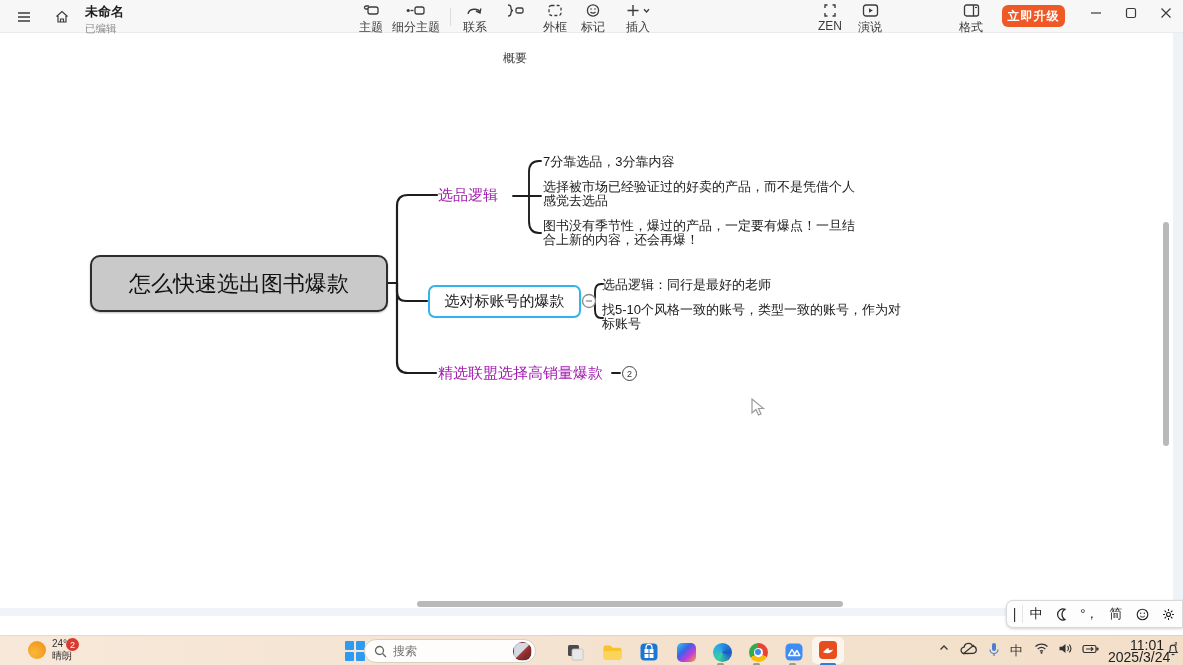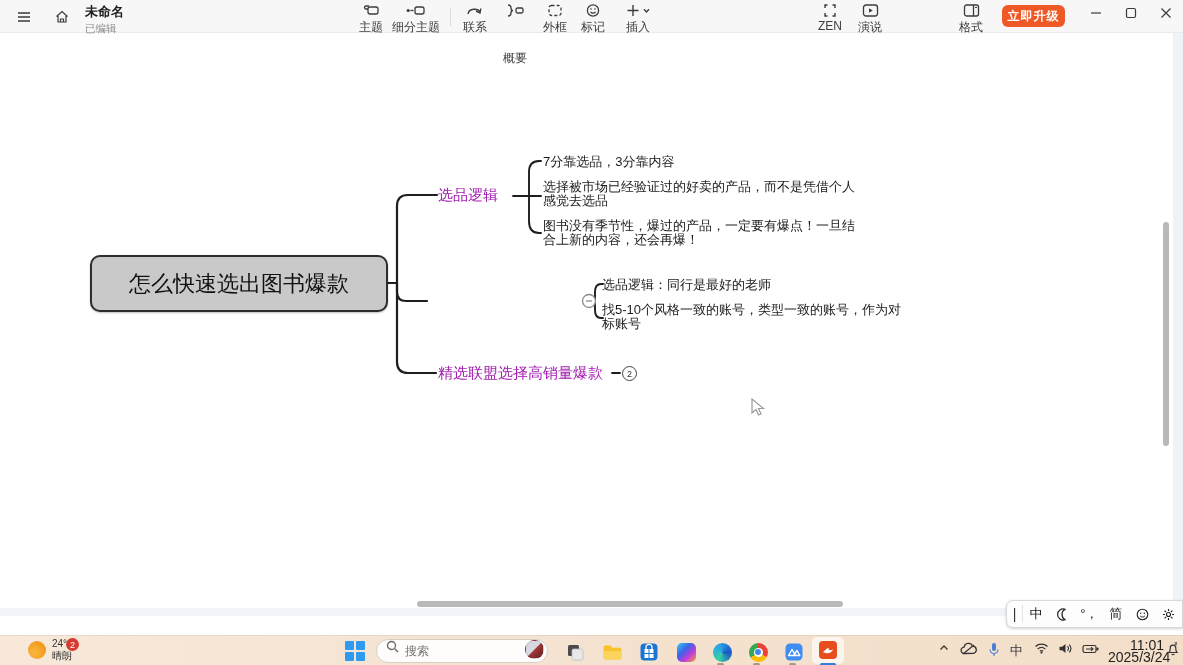--- a/index.html
+++ b/index.html
@@ -57,21 +57,21 @@
   #ime-caret { flex:0 0 16px; font-size:14px; color:#333; border-right:1px solid #e4e4e4; height:18px; line-height:18px; }
 
   
   #taskbar { position:absolute; left:0; top:635px; width:1183px; height:30px; background:linear-gradient(90deg,#f7e8d9 0%,#f4e2cf 55%,#f3dfc9 100%); border-top:1px solid rgba(0,0,0,.06); z-index:50; }
   #weather { position:absolute; left:28px; top:2px; display:flex; align-items:center; gap:6px; cursor:pointer; }
   #weather .sun { position:relative; width:18px; height:18px; border-radius:50%; background:radial-gradient(circle at 35% 65%, #f9b93c, #ef8d12); }
   #weather .badge { position:absolute; left:38px; top:0px; width:13px; height:13px; border-radius:50%; background:#d83b2f; color:#fff; font-size:9px; display:flex; align-items:center; justify-content:center; }
   #weather .wtxt { font-size:10px; color:#333; line-height:12px; }
   #start-btn { position:absolute; left:345px; top:5px; width:20px; height:20px; display:grid; grid-template-columns:9px 9px; grid-template-rows:9px 9px; gap:1.5px; cursor:pointer; }
   #start-btn span { background:#2e9bf0; border-radius:1px; }
-  #search-pill { position:absolute; left:376px; top:3px; width:172px; height:24px; background:#fefdfb; border:1px solid #d6cfc4; border-radius:12px; display:flex; padding:0 3px 0 9px; gap:6px; cursor:text; }
+  #search-pill { position:absolute; left:364px; top:3px; width:172px; height:24px; background:#fefdfb; border:1px solid #d6cfc4; border-radius:12px; display:flex; align-items:center; padding:0 3px 0 9px; gap:6px; cursor:text; }
   #search-pill input { border:none; outline:none; background:transparent; font-size:12px; color:#444; width:100px; font-family:inherit; }
   #search-avatar { width:19px; height:19px; border-radius:50%; margin-left:auto; background:linear-gradient(135deg,#d7d9e2 48%,#a33737 52%,#7e2a2a 75%); border:1px solid rgba(0,0,0,.12); }
   .task-icon { position:absolute; top:4px; width:24px; height:24px; display:flex; align-items:center; justify-content:center; cursor:pointer; }
   .run-dash { position:absolute; top:27px; width:7px; height:2.5px; border-radius:2px; background:#a79a8a; }
   #app-xmind-wrap { position:absolute; left:812px; top:1px; width:32px; height:27px; background:rgba(255,255,255,.65); border-radius:5px; cursor:pointer; }
   #app-xmind-wrap .dash { position:absolute; left:8px; top:26px; width:16px; height:2.5px; border-radius:2px; background:#2f7fd6; }
   .tray-item { position:absolute; top:6px; color:#3a3a3a; cursor:pointer; display:flex; align-items:center; justify-content:center; }
   #clock { position:absolute; left:1108px; top:3px; width:56px; text-align:right; font-size:14px; line-height:12px; color:#222; cursor:pointer; }
 </style>
 </head>
@@ -230,20 +230,21 @@
   </svg>
 
   <div id="root-node">怎么快速选出图书爆款</div>
 
   <div id="branch1-label" class="branch-label">选品逻辑</div>
 
   <div id="b1c1" class="child-text">7分靠选品，3分靠内容</div>
   <div id="b1c3" class="child-text">图书没有季节性，爆过的产品，一定要有爆点！一旦结合上新的内容，还会再爆！</div>
   <div id="b1c2" class="child-text">选择被市场已经验证过的好卖的产品，而不是凭借个人感觉去选品</div>
 
+  <div id="branch2-node">选对标账号的爆款</div>
   <div id="b2c1" class="child-text">选品逻辑：同行是最好的老师</div>
   <div id="b2c2" class="child-text">找5-10个风格一致的账号，类型一致的账号，作为对标账号</div>
 
   <div id="branch3-label" class="branch-label">精选联盟选择高销量爆款</div>
   <div id="collapse2">2</div>
 
   <div id="vscroll"></div>
   <div id="hscroll"></div>
 
   <div id="cursor">

